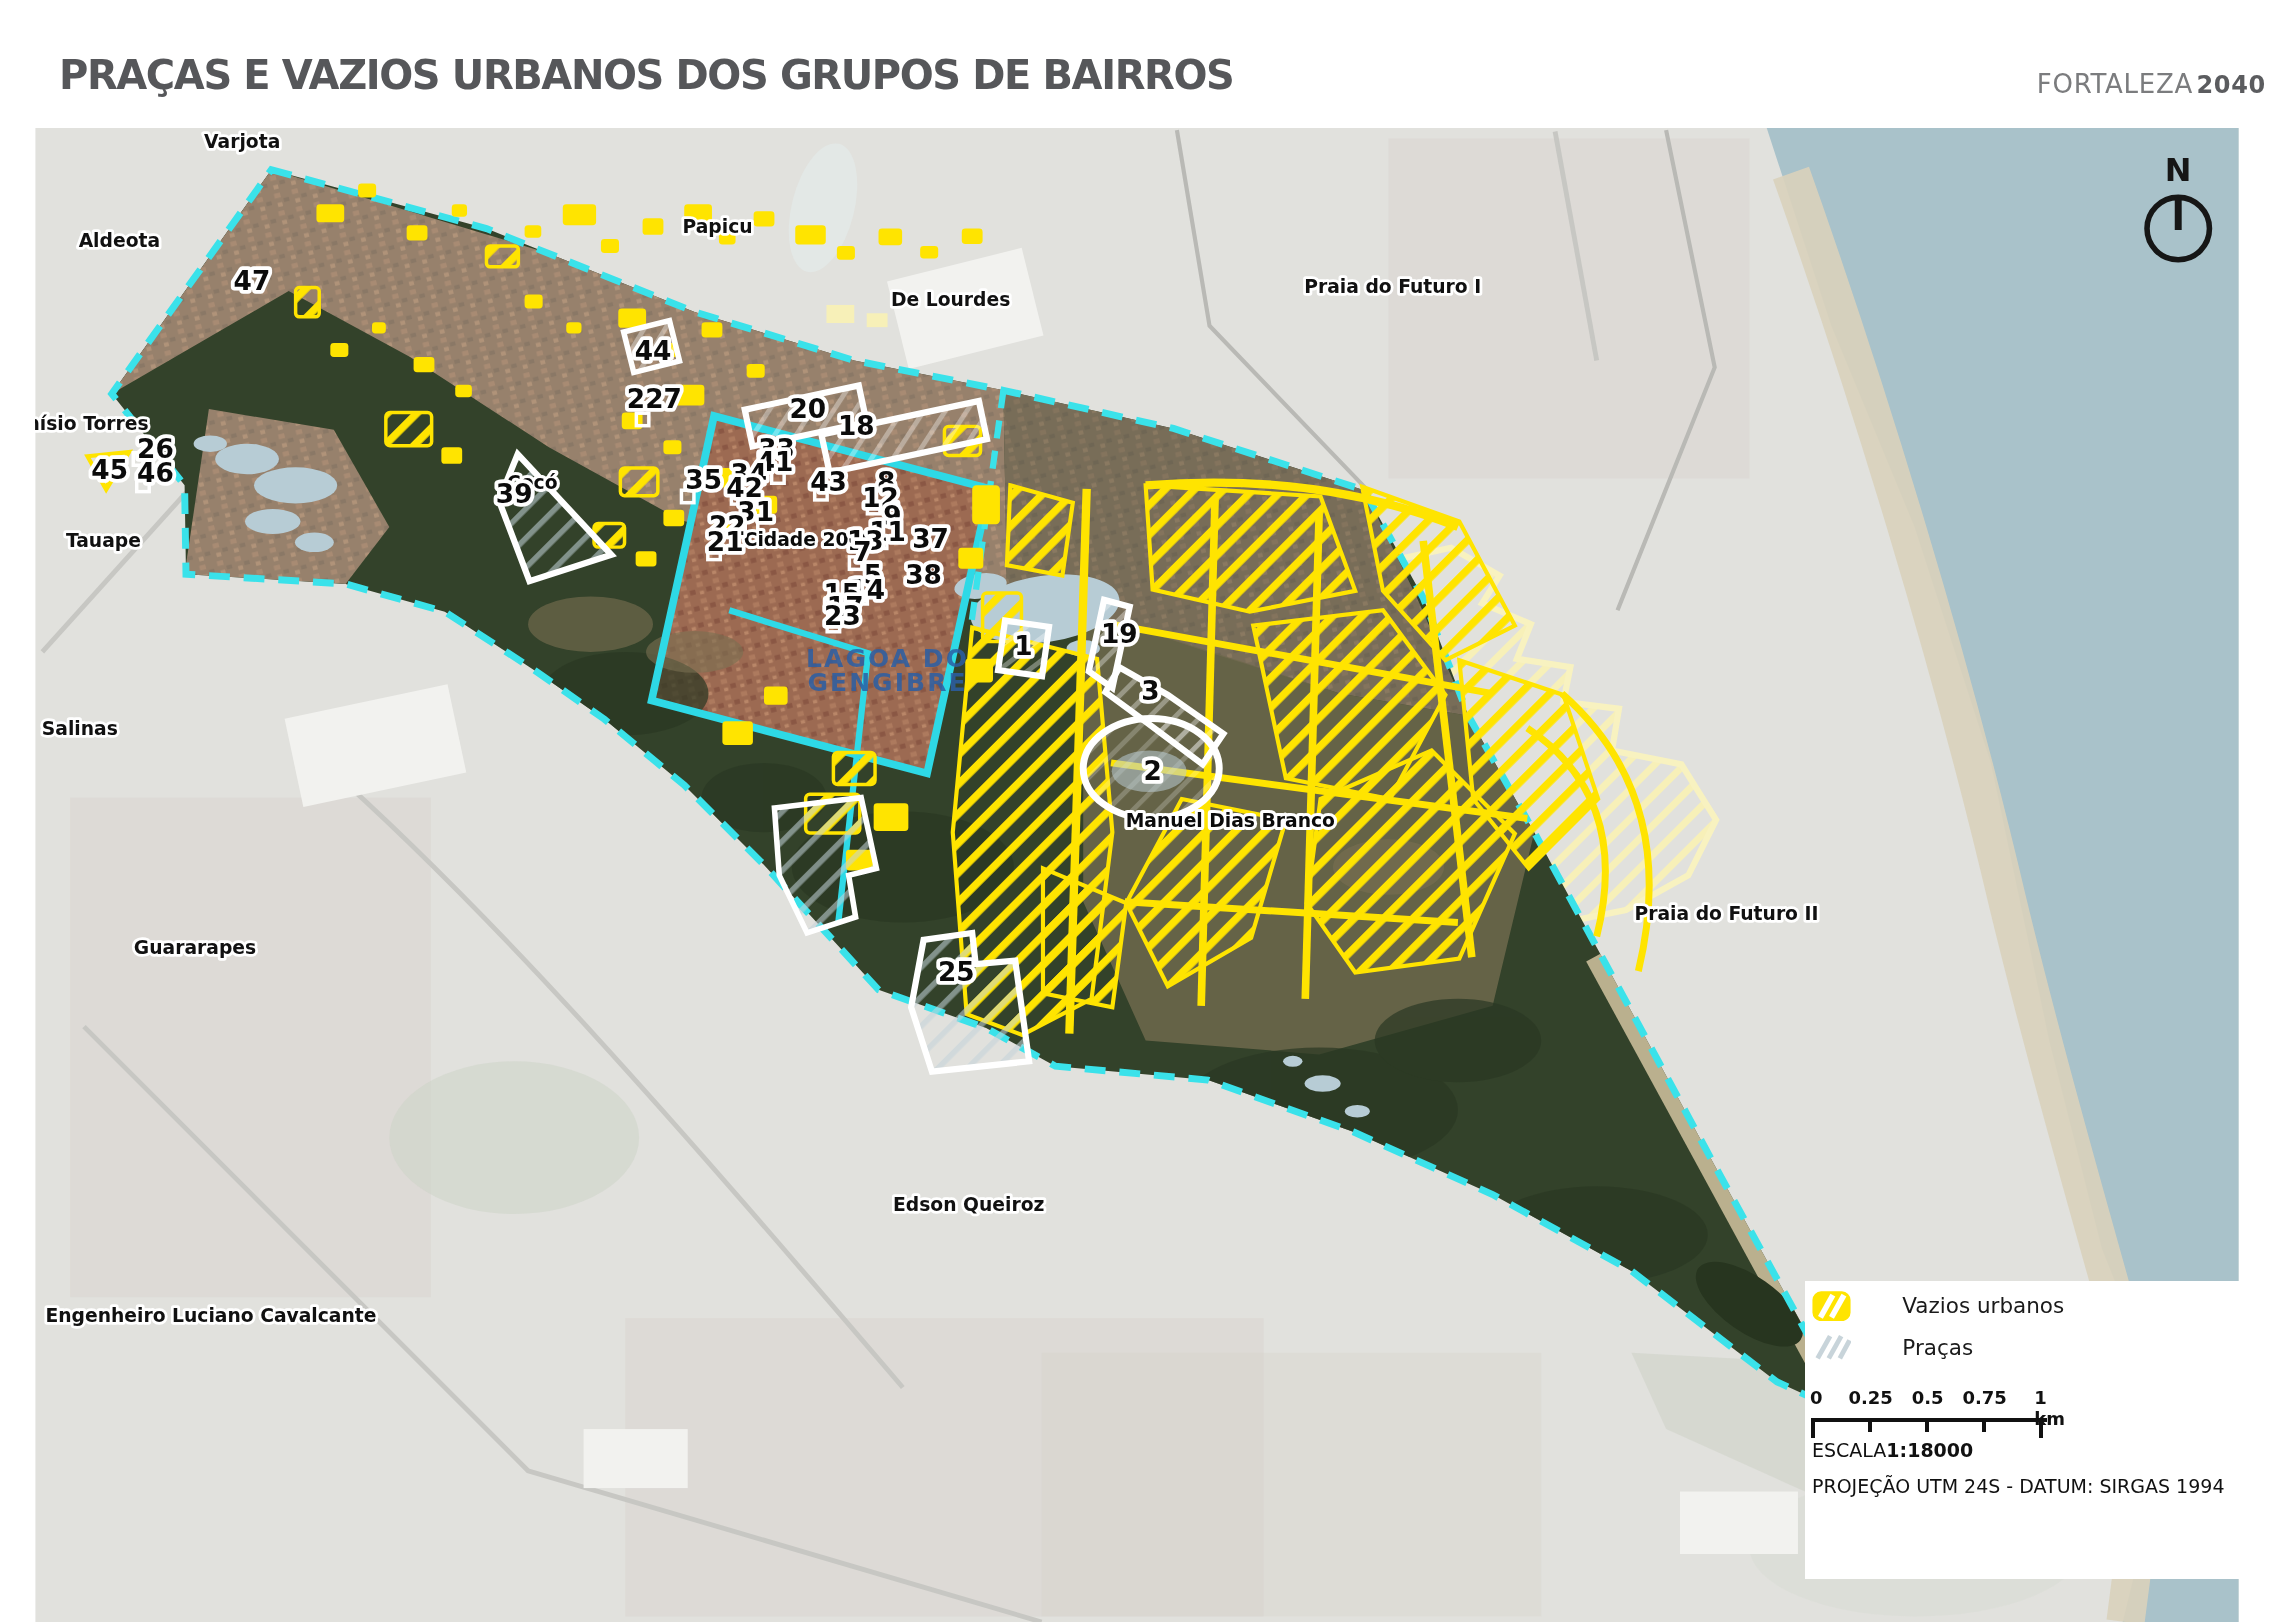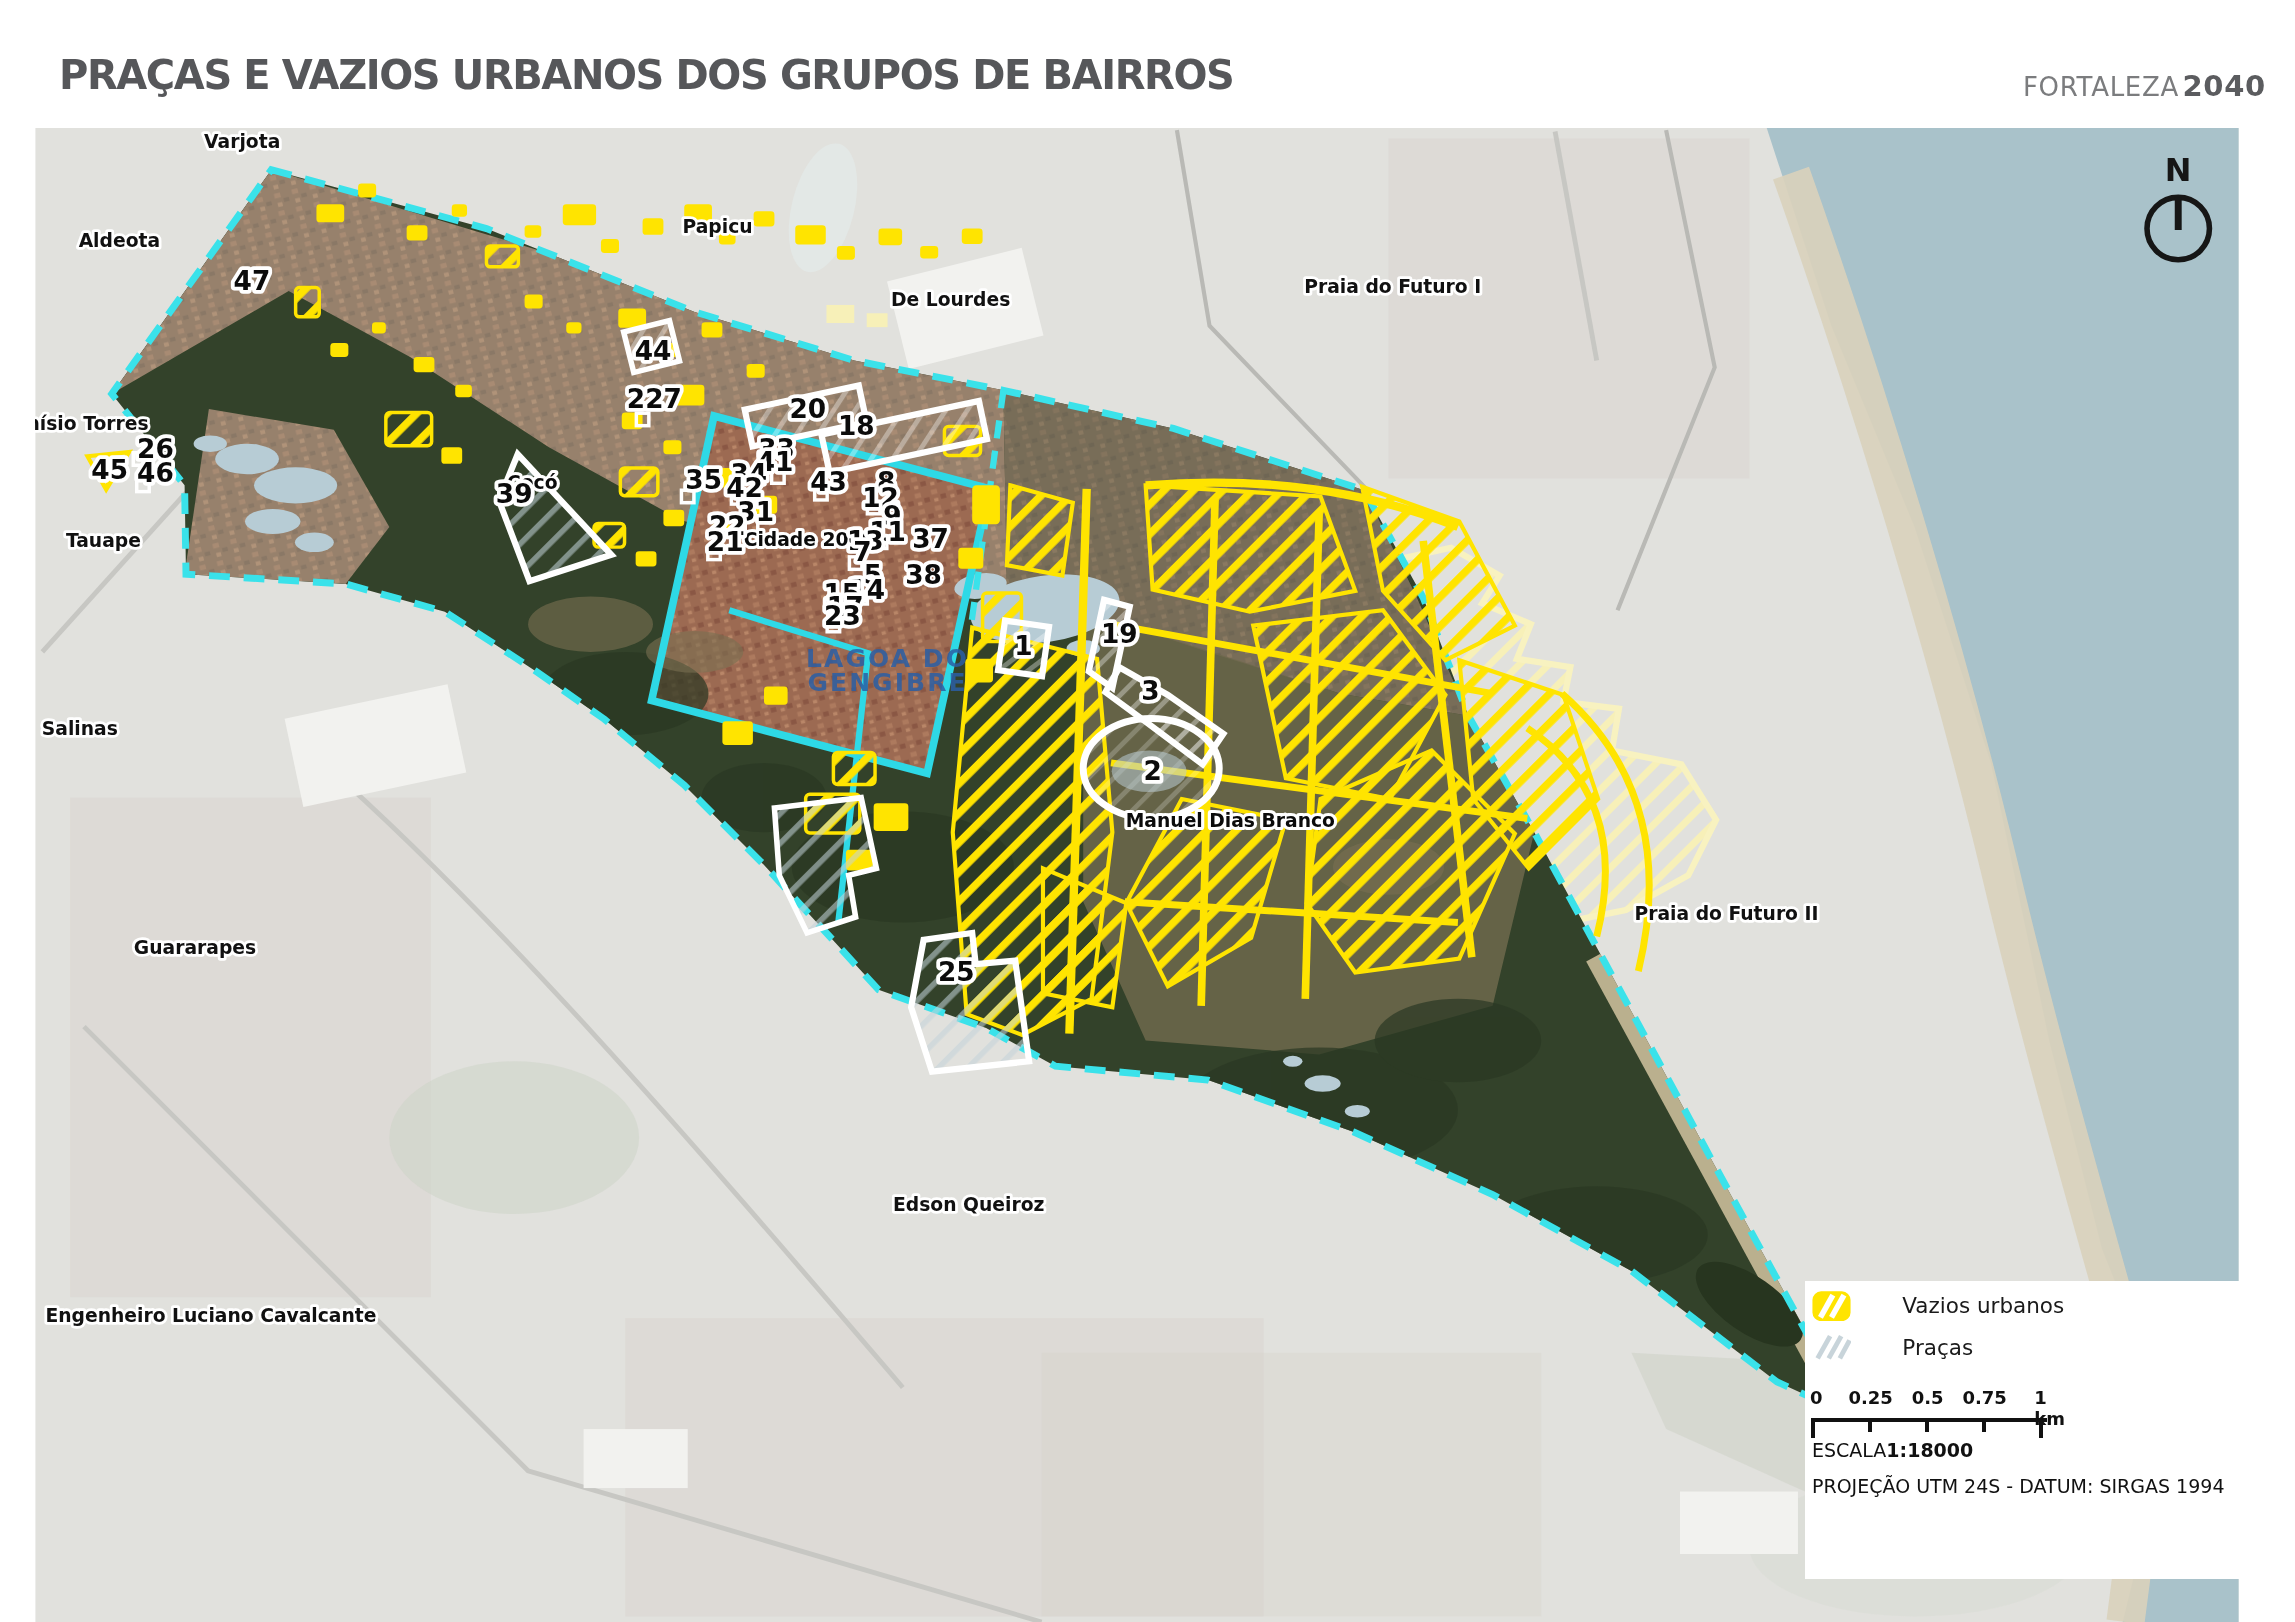--- a/index.html
+++ b/index.html
@@ -1,20 +1,20 @@
 <!DOCTYPE html>
 <html style="font-size:11px"><head>
 <meta charset="utf-8">
 <style>
   html,body{margin:0;padding:0;background:#ffffff;}
   body{width:2295px;height:1623px;position:relative;font-family:"DejaVu Sans",sans-serif;overflow:hidden;}
   .page-title{position:absolute;left:43px;top:36px;margin:16px;font-size:40px;font-weight:bold;letter-spacing:-1.4px;color:#56575a;white-space:nowrap;}
   .brand{position:absolute;top:69px;right:29px;white-space:nowrap;}
   .brand-name{font-size:26px;color:#7b7c7e;font-weight:normal;letter-spacing:0.7px;}
-  .brand-year{font-size:29px;color:#5b5c5f;font-weight:bold;letter-spacing:0.7px;}
+  .brand-year{font-size:24px;color:#5b5c5f;font-weight:bold;letter-spacing:0.7px;}
   .map-wrap{position:absolute;left:35px;top:128px;width:2204px;height:1494px;overflow:hidden;}
   svg text{font-family:"DejaVu Sans",sans-serif;}
   .nb-label{font-size:27px;font-weight:bold;fill:#111;stroke:#fff;stroke-width:8px;paint-order:stroke;stroke-linejoin:round;text-anchor:middle;dominant-baseline:middle;}
   .area-label{font-size:27px;font-weight:bold;fill:#0b0b0b;stroke:#fff;stroke-width:9px;paint-order:stroke;stroke-linejoin:round;text-anchor:middle;dominant-baseline:middle;}
   .num-label{font-size:38px;font-weight:bold;fill:#0b0b0b;stroke:#fff;stroke-width:11px;paint-order:stroke;stroke-linejoin:round;text-anchor:middle;dominant-baseline:middle;}
   .water-label{font-size:36px;font-weight:bold;fill:#2b5fa5;opacity:.85;text-anchor:middle;dominant-baseline:middle;letter-spacing:3px;}
   .north-n{font-size:46px;font-weight:bold;fill:#161616;text-anchor:middle;}
   .legend{position:absolute;left:1805px;top:1281px;width:491px;height:298px;background:#ffffff;}
   .legend-row{position:absolute;left:7px;display:flex;align-items:center;gap:15.3px;}
   .legend-row .lab{font-size:21.5px;color:#1a1a1a;margin-left:36px;}

